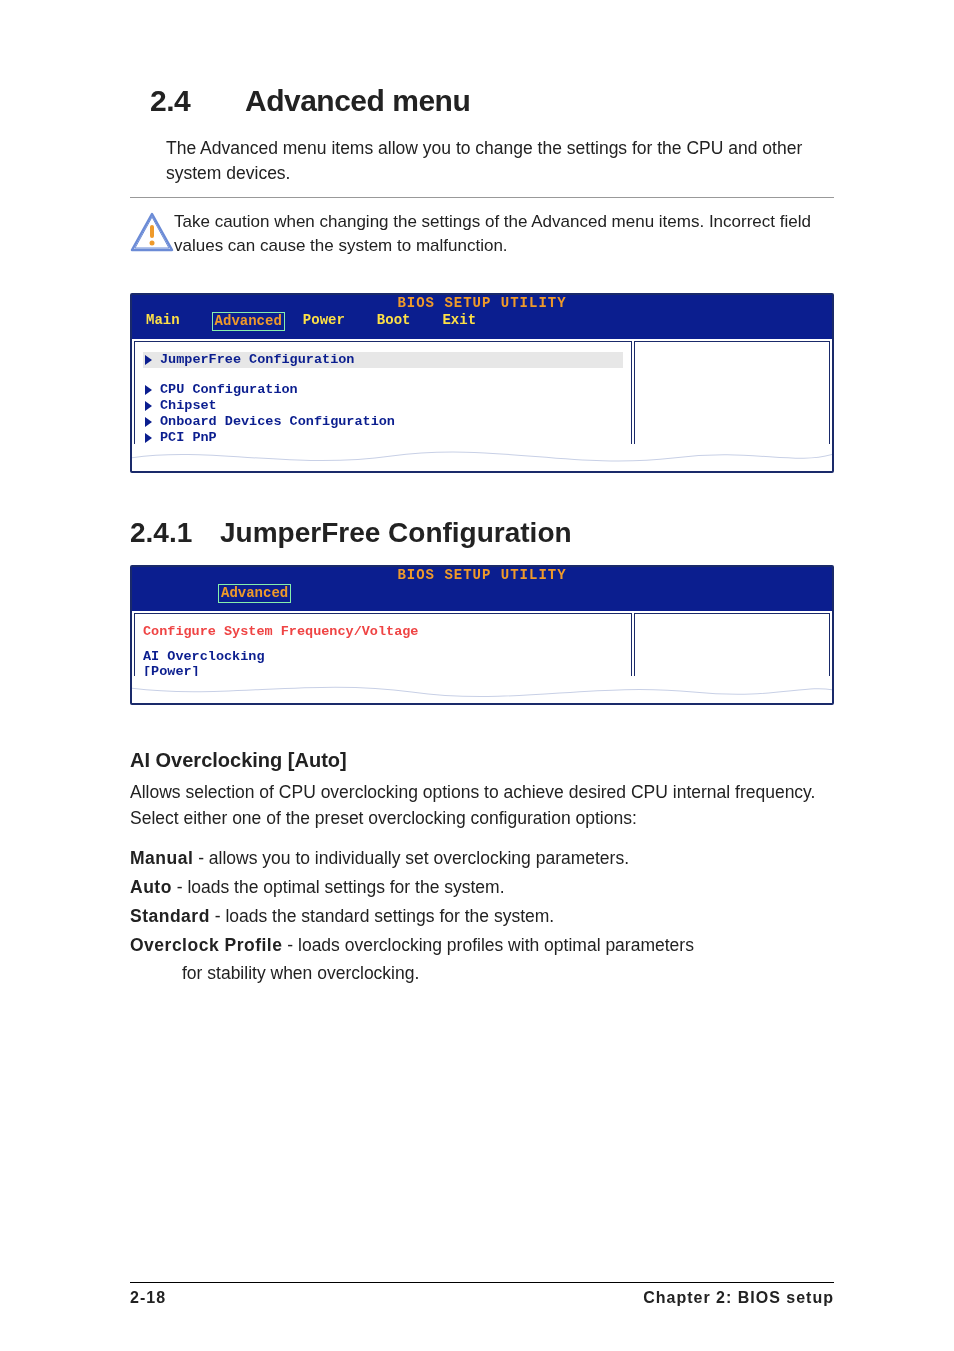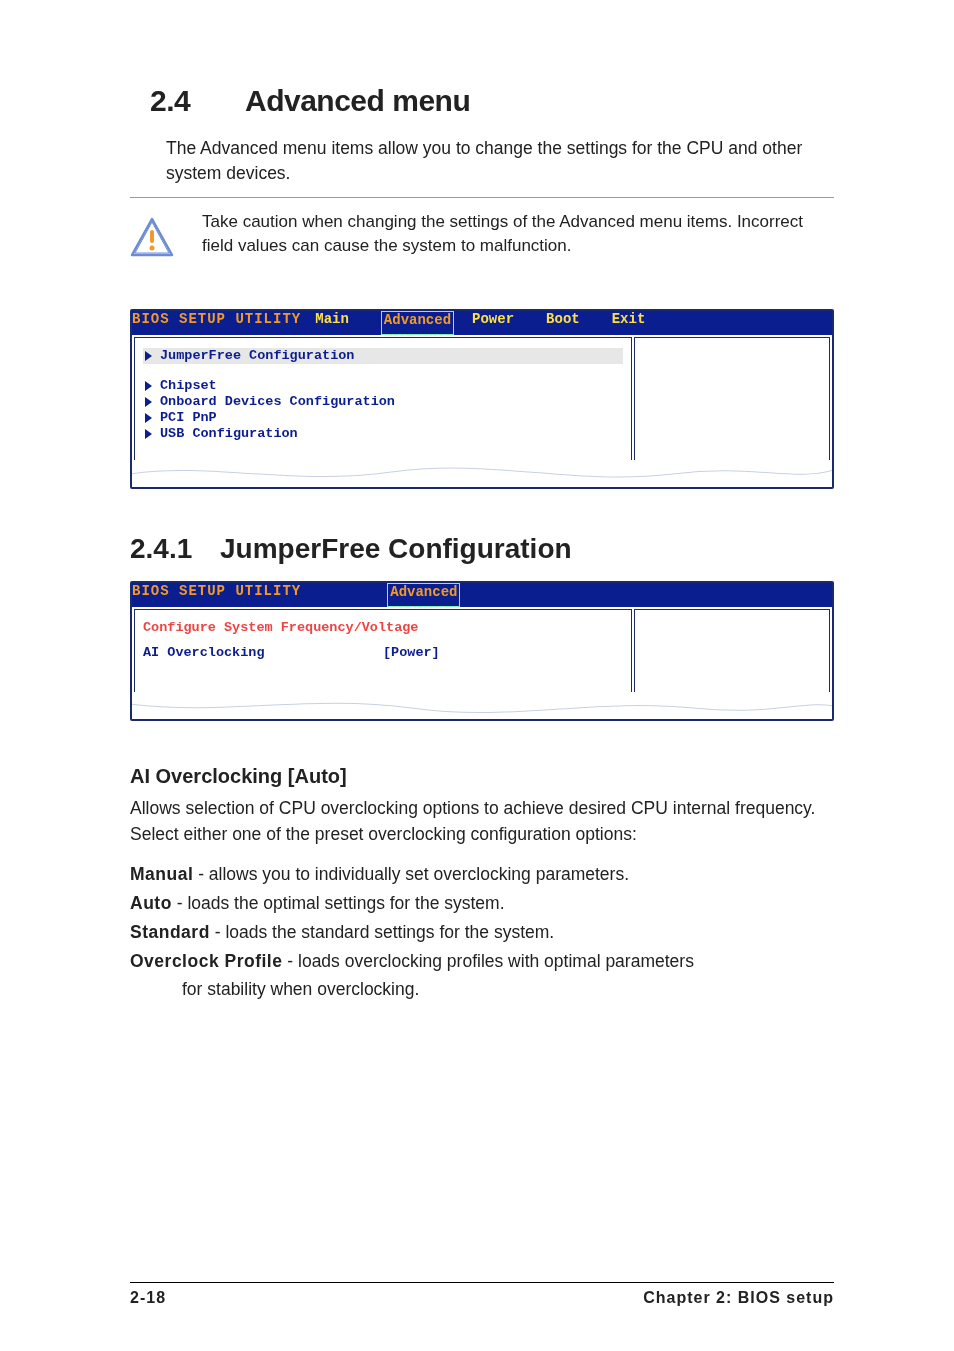--- a/index.html
+++ b/index.html
@@ -27,23 +27,22 @@
     margin-bottom: 10px;
     margin-left: 36px;
   }
   .rule {
     border: none;
     border-top: 1px solid #999;
     margin: 0 0 8px 0;
   }
   .caution-row {
     display: flex;
-    align-items: flex-end;
-    gap: 28px;
-    margin-bottom: 52px;
+    align-items: center;
+    margin-bottom: 36px;
   }
   .caution-icon {
     width: 44px; height: 40px;
     flex: 0 0 44px;
   }
   .caution-text {
     font-size: 17px;
     line-height: 1.4;
     padding-top: 4px;
   }
@@ -51,23 +50,23 @@
   .bios-panel {
     border: 2px solid #1a2a6a;
     background: #fff;
     position: relative;
     margin-bottom: 44px;
     border-radius: 2px;
     overflow: hidden;
   }
   .bios-header {
     background: #0b1e8f;
-    height: 24px;
-    display: flex;
-    flex-direction: row;
+    height: 44px;
+    display: flex;
+    flex-direction: column;
     font-family: "Courier New", monospace;
     font-weight: bold;
     font-size: 14px;
   }
   .bios-title {
     text-align: center;
     color: #ef9a2a;
     letter-spacing: 1px;
     line-height: 17px;
   }
@@ -139,20 +138,21 @@
     margin-bottom: 16px;
   }
   .h2 .num2 { display:inline-block; width: 90px; }
 
   .bios-left .headline {
     color: #ef4444;
     margin-bottom: 10px;
   }
   .bios-setting-row {
     display: flex;
+    flex-direction: column;
   }
   .bios-setting-row .label { width: 240px; }
   .bios-setting-row .value { }
 
   .h3 {
     font-size: 20px;
     font-weight: bold;
     margin: 8px 0 8px 0;
   }
   .para {
@@ -225,20 +225,24 @@
     </div>
     <div class="bios-body">
       <div class="bios-left">
         <div class="bios-item hl">
           <span class="tri"></span>
           <span>JumperFree Configuration</span>
         </div>
         <div class="spacer10"></div>
         <div class="bios-item">
           <span class="tri"></span>
+          <span>CPU Configuration</span>
+        </div>
+        <div class="bios-item">
+          <span class="tri"></span>
           <span>Chipset</span>
         </div>
         <div class="bios-item">
           <span class="tri"></span>
           <span>Onboard Devices Configuration</span>
         </div>
         <div class="bios-item">
           <span class="tri"></span>
           <span>PCI PnP</span>
         </div>

